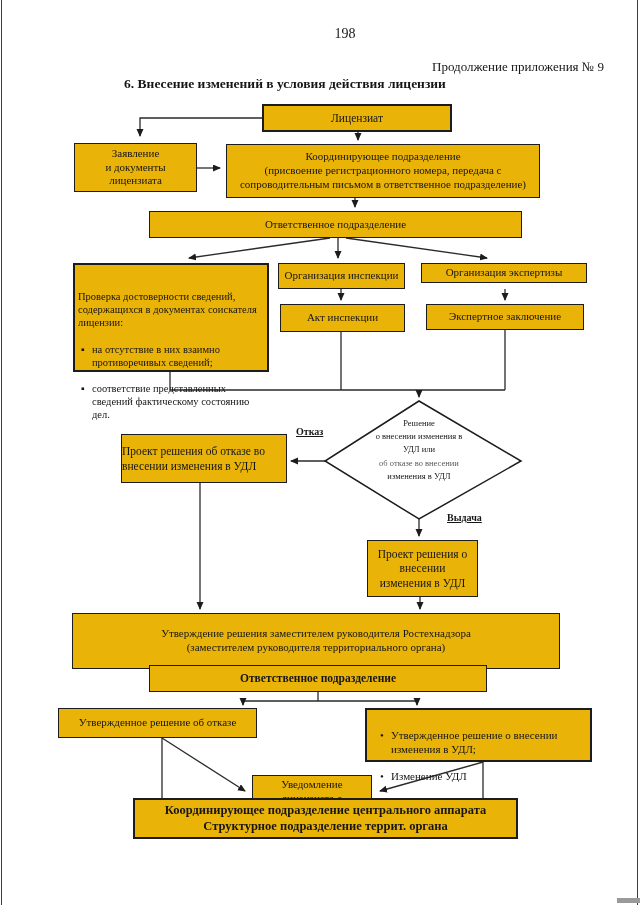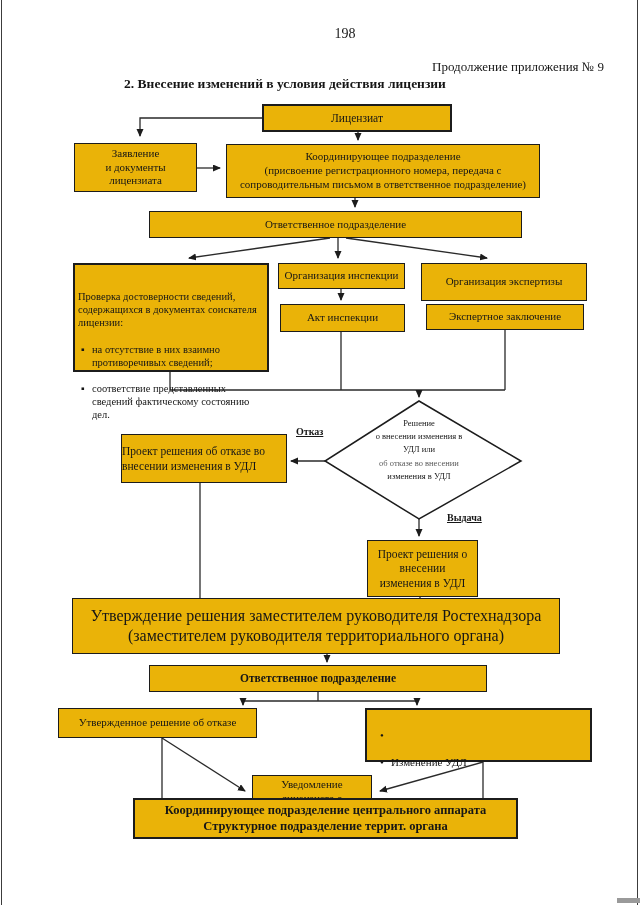--- a/index.html
+++ b/index.html
@@ -37,21 +37,21 @@
 <body>
 
 <div id="page">
 
   <div class="edge-line" style="left:1px;top:0;width:1px;height:905px;"></div>
   <div class="edge-line" style="left:637px;top:0;width:1px;height:905px;"></div>
   <div id="artifact-br"></div>
 
   <div id="page-number">198</div>
   <div id="continuation">Продолжение приложения № 9</div>
-  <div id="section-title">2. Внесение изменений в условия действия лицензии</div>
+  <div id="section-title">6. Внесение изменений в условия действия лицензии</div>
 
   <svg id="connectors" width="640" height="905" viewBox="0 0 640 905">
     <defs>
       <marker id="arr" markerUnits="userSpaceOnUse" markerWidth="9" markerHeight="8" refX="7" refY="3.5" orient="auto">
         <path d="M0,0 L8,3.5 L0,7 Z" fill="#1c1c1c"></path>
       </marker>
     </defs>
     <g stroke="#2a2a2a" stroke-width="1.3" fill="none">
       <path d="M262,118 H140 V136" marker-end="url(#arr)"></path>
       <path d="M358,132 V140" marker-end="url(#arr)"></path>
@@ -118,21 +118,21 @@
   </div>
 
   <div class="box" style="left:278px;top:263px;width:127px;height:26px;">
     <span>Организация инспекции</span>
   </div>
 
   <div class="box" style="left:280px;top:304px;width:125px;height:28px;">
     <span>Акт инспекции</span>
   </div>
 
-  <div class="box" style="left:421px;top:263px;width:166px;height:38px;">
+  <div class="box" style="left:421px;top:263px;width:166px;height:20px;">
     <span>Организация экспертизы</span>
   </div>
 
   <div class="box" style="left:426px;top:304px;width:158px;height:26px;">
     <span>Экспертное заключение</span>
   </div>
 
   <div id="diamond-text">
     <div>Решение</div>
     <div>о внесении изменения в</div>
@@ -148,36 +148,38 @@
     <span>Проект решения об отказе во
 внесении изменения в УДЛ</span>
   </div>
 
   <div class="box" style="left:367px;top:540px;width:111px;height:57px;font-size:11.5px;">
     <span>Проект решения о
 внесении
 изменения в УДЛ</span>
   </div>
 
-  <div class="box" style="left:72px;top:598px;width:488px;height:56px;font-size:16px;">
+  <div class="box" style="left:72px;top:613px;width:488px;height:56px;font-size:11px;">
     <span>Утверждение решения заместителем руководителя Ростехнадзора
 (заместителем руководителя территориального органа)</span>
   </div>
 
   <div class="box bold" style="left:149px;top:665px;width:338px;height:27px;font-size:11.5px;">
     <span>Ответственное подразделение</span>
   </div>
 
   <div class="box" style="left:58px;top:708px;width:199px;height:30px;">
     <span>Утвержденное решение об отказе</span>
   </div>
 
   <div class="box thick left bullets" style="left:365px;top:708px;width:227px;height:54px;font-size:11px;padding:5px 4px 2px 10px;">
     <div class="bullet-row">
       <span class="marker">•</span>
+      <span>Утвержденное решение о внесении
+изменения в УДЛ;</span>
     </div>
     <div class="bullet-row">
       <span class="marker">•</span>
       <span>Изменение УДЛ</span>
     </div>
   </div>
 
   <div class="box" style="left:252px;top:775px;width:120px;height:48px;">
     <span>Уведомление
 лицензиата о

